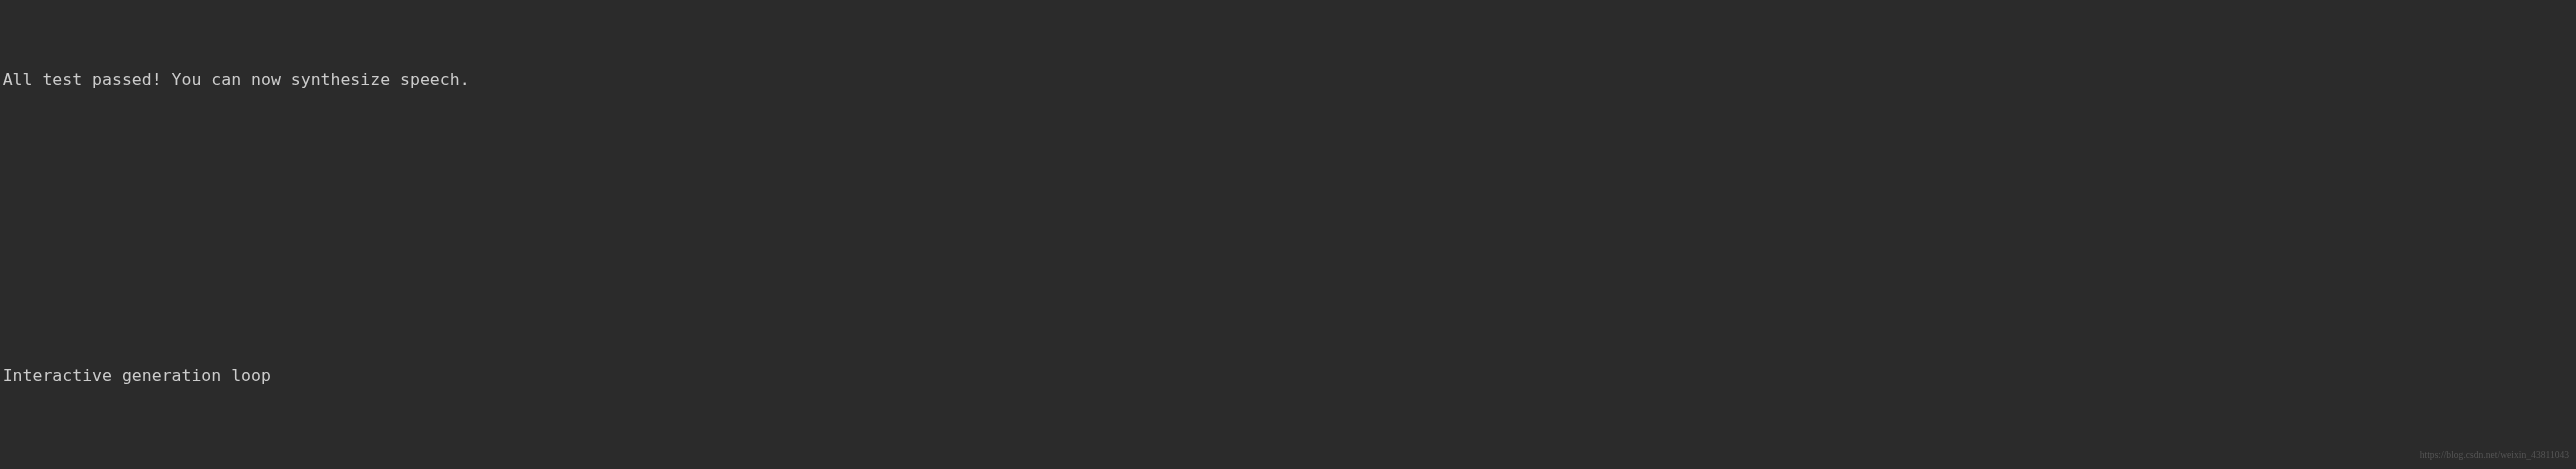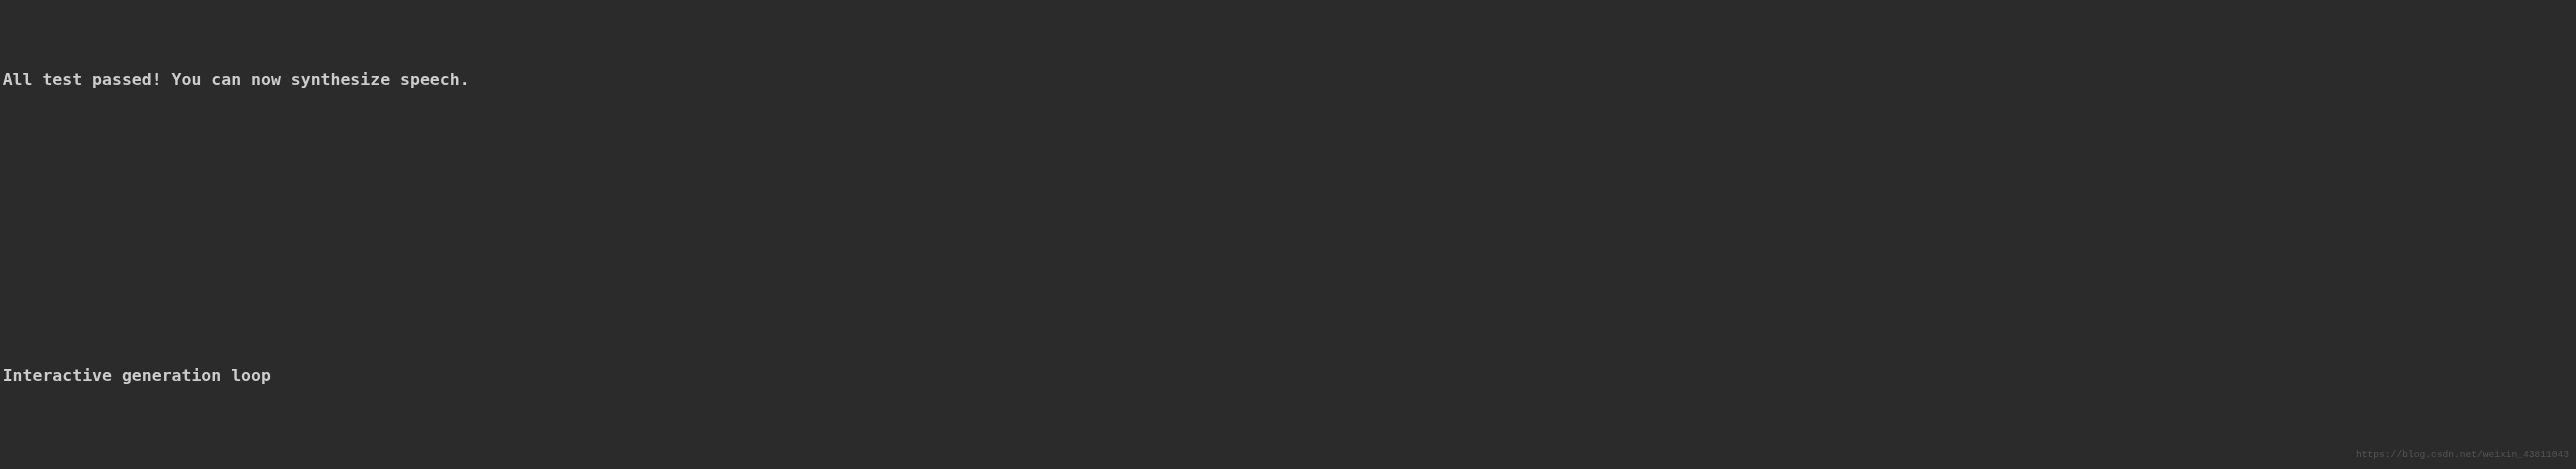--- a/index.html
+++ b/index.html
@@ -19,29 +19,28 @@
       position: relative;
       overflow: hidden;
     }
     .terminal-content {
       white-space: pre-wrap;
       word-wrap: break-word;
     }
     .line {
       display: block;
       min-height: 29.5px;
-      font-weight: bold;
     }
     .watermark {
       position: absolute;
       bottom: 6.9px;
       right: 6.9px;
       font-size: 9.6px;
       color: #555555;
-      font-family: Liberation Mono, monospace;
+      font-family: Liberation Serif, serif;
     }
     .spacer {
       height: 59px;
     }
     .spacer-small {
       height: 29.5px;
     }
   </style>
 </head>
 <body>

